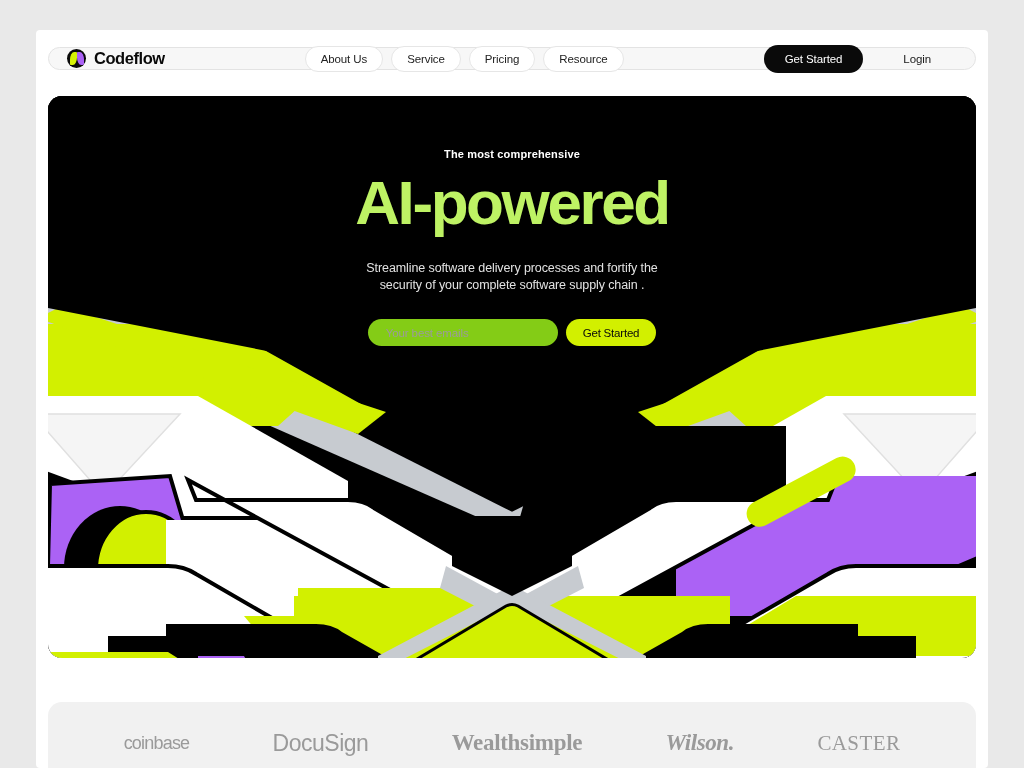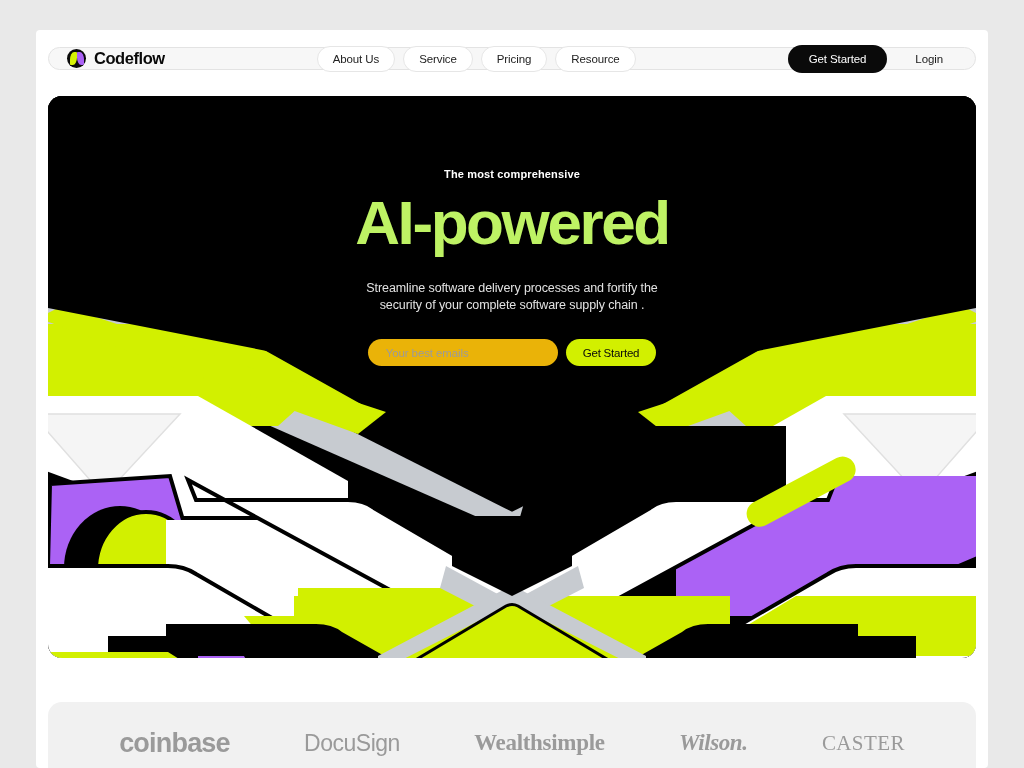--- a/index.html
+++ b/index.html
@@ -113,21 +113,21 @@
     font-size: 11.5px;
     letter-spacing: -0.1px;
     display: flex;
     align-items: center;
     justify-content: center;
     cursor: pointer;
     white-space: nowrap;
   }
   #btn-login {
     height: 28px;
-    padding: 0 28px;
+    padding: 0 40px;
     border-radius: 14px;
     background: transparent;
     color: #1a1a1a;
     font-size: 11.5px;
     letter-spacing: -0.1px;
     display: flex;
     align-items: center;
     justify-content: center;
     cursor: pointer;
     white-space: nowrap;
@@ -147,21 +147,20 @@
     inset: 0;
     width: 100%; height: 100%;
     display: block;
   }
   #hero-content {
     position: relative;
     z-index: 3;
     width: 100%;
     padding-top: 52px;
     text-align: center;
-    margin-top: 20px;
   }
   #eyebrow {
     font-size: 11px;
     font-weight: 700;
     color: #ffffff;
     letter-spacing: 0.15px;
   }
   #headline {
     margin-top: 12px;
     font-size: 62px;
@@ -186,21 +185,21 @@
     align-items: center;
     justify-content: center;
     gap: 8px;
   }
   #email-input {
     width: 190px;
     height: 27px;
     border-radius: 14px;
     border: none;
     outline: none;
-    background: #eab308;
+    background: #84cc16;
     padding: 0 18px;
     font-family: "Liberation Sans", sans-serif;
     font-size: 11.5px;
     color: #222;
     letter-spacing: -0.1px;
   }
   #email-input::placeholder { color: #9b9b9b; }
   #btn-get-started-hero {
     height: 27px;
     padding: 0 17px;
@@ -226,21 +225,21 @@
     align-items: center;
     justify-content: space-around;
     padding: 0 34px;
   }
   .client-logo {
     color: #9a9a9a;
     white-space: nowrap;
     user-select: none;
   }
   .logo-coinbase {
-    font-size: 27px; font-weight: 700;
+    font-size: 18px; font-weight: 400;
     letter-spacing: -0.8px;
     font-family: "Liberation Sans", sans-serif;
   }
   .logo-docusign {
     font-size: 23px; font-weight: 400;
     letter-spacing: -0.5px;
     font-family: "Liberation Sans", sans-serif;
   }
   .logo-wealthsimple {
     font-size: 23px; font-weight: 700;

